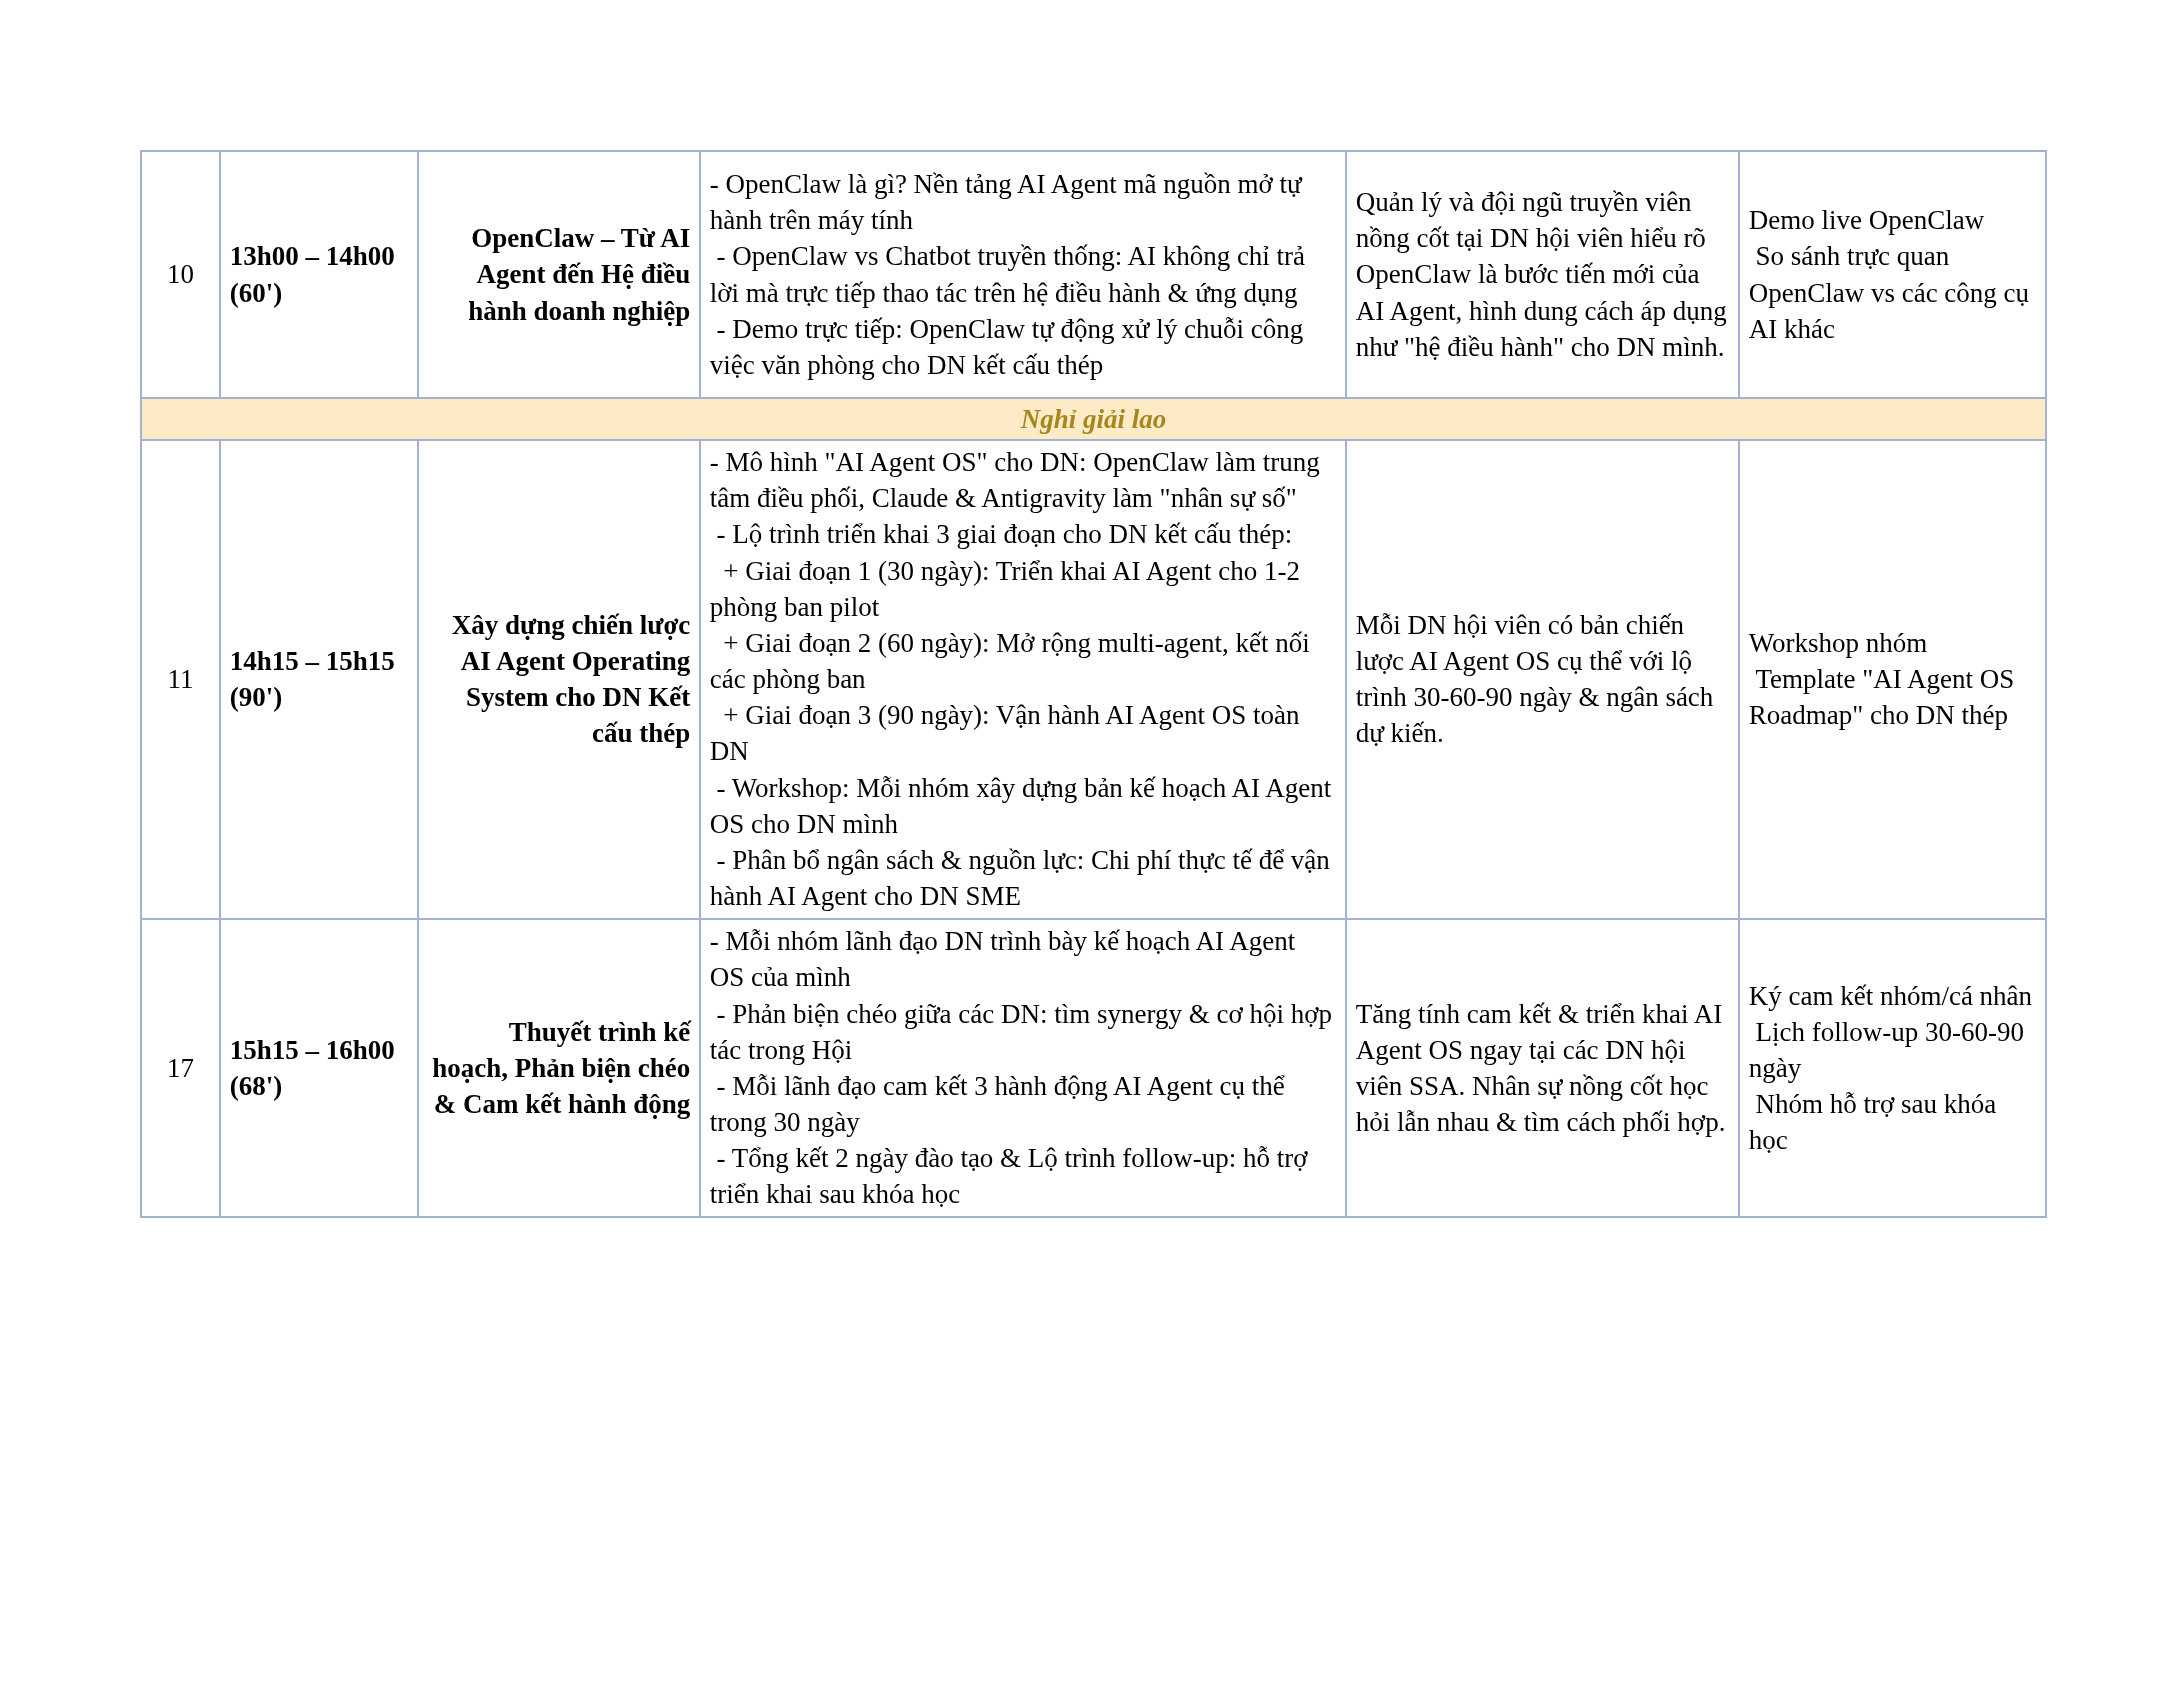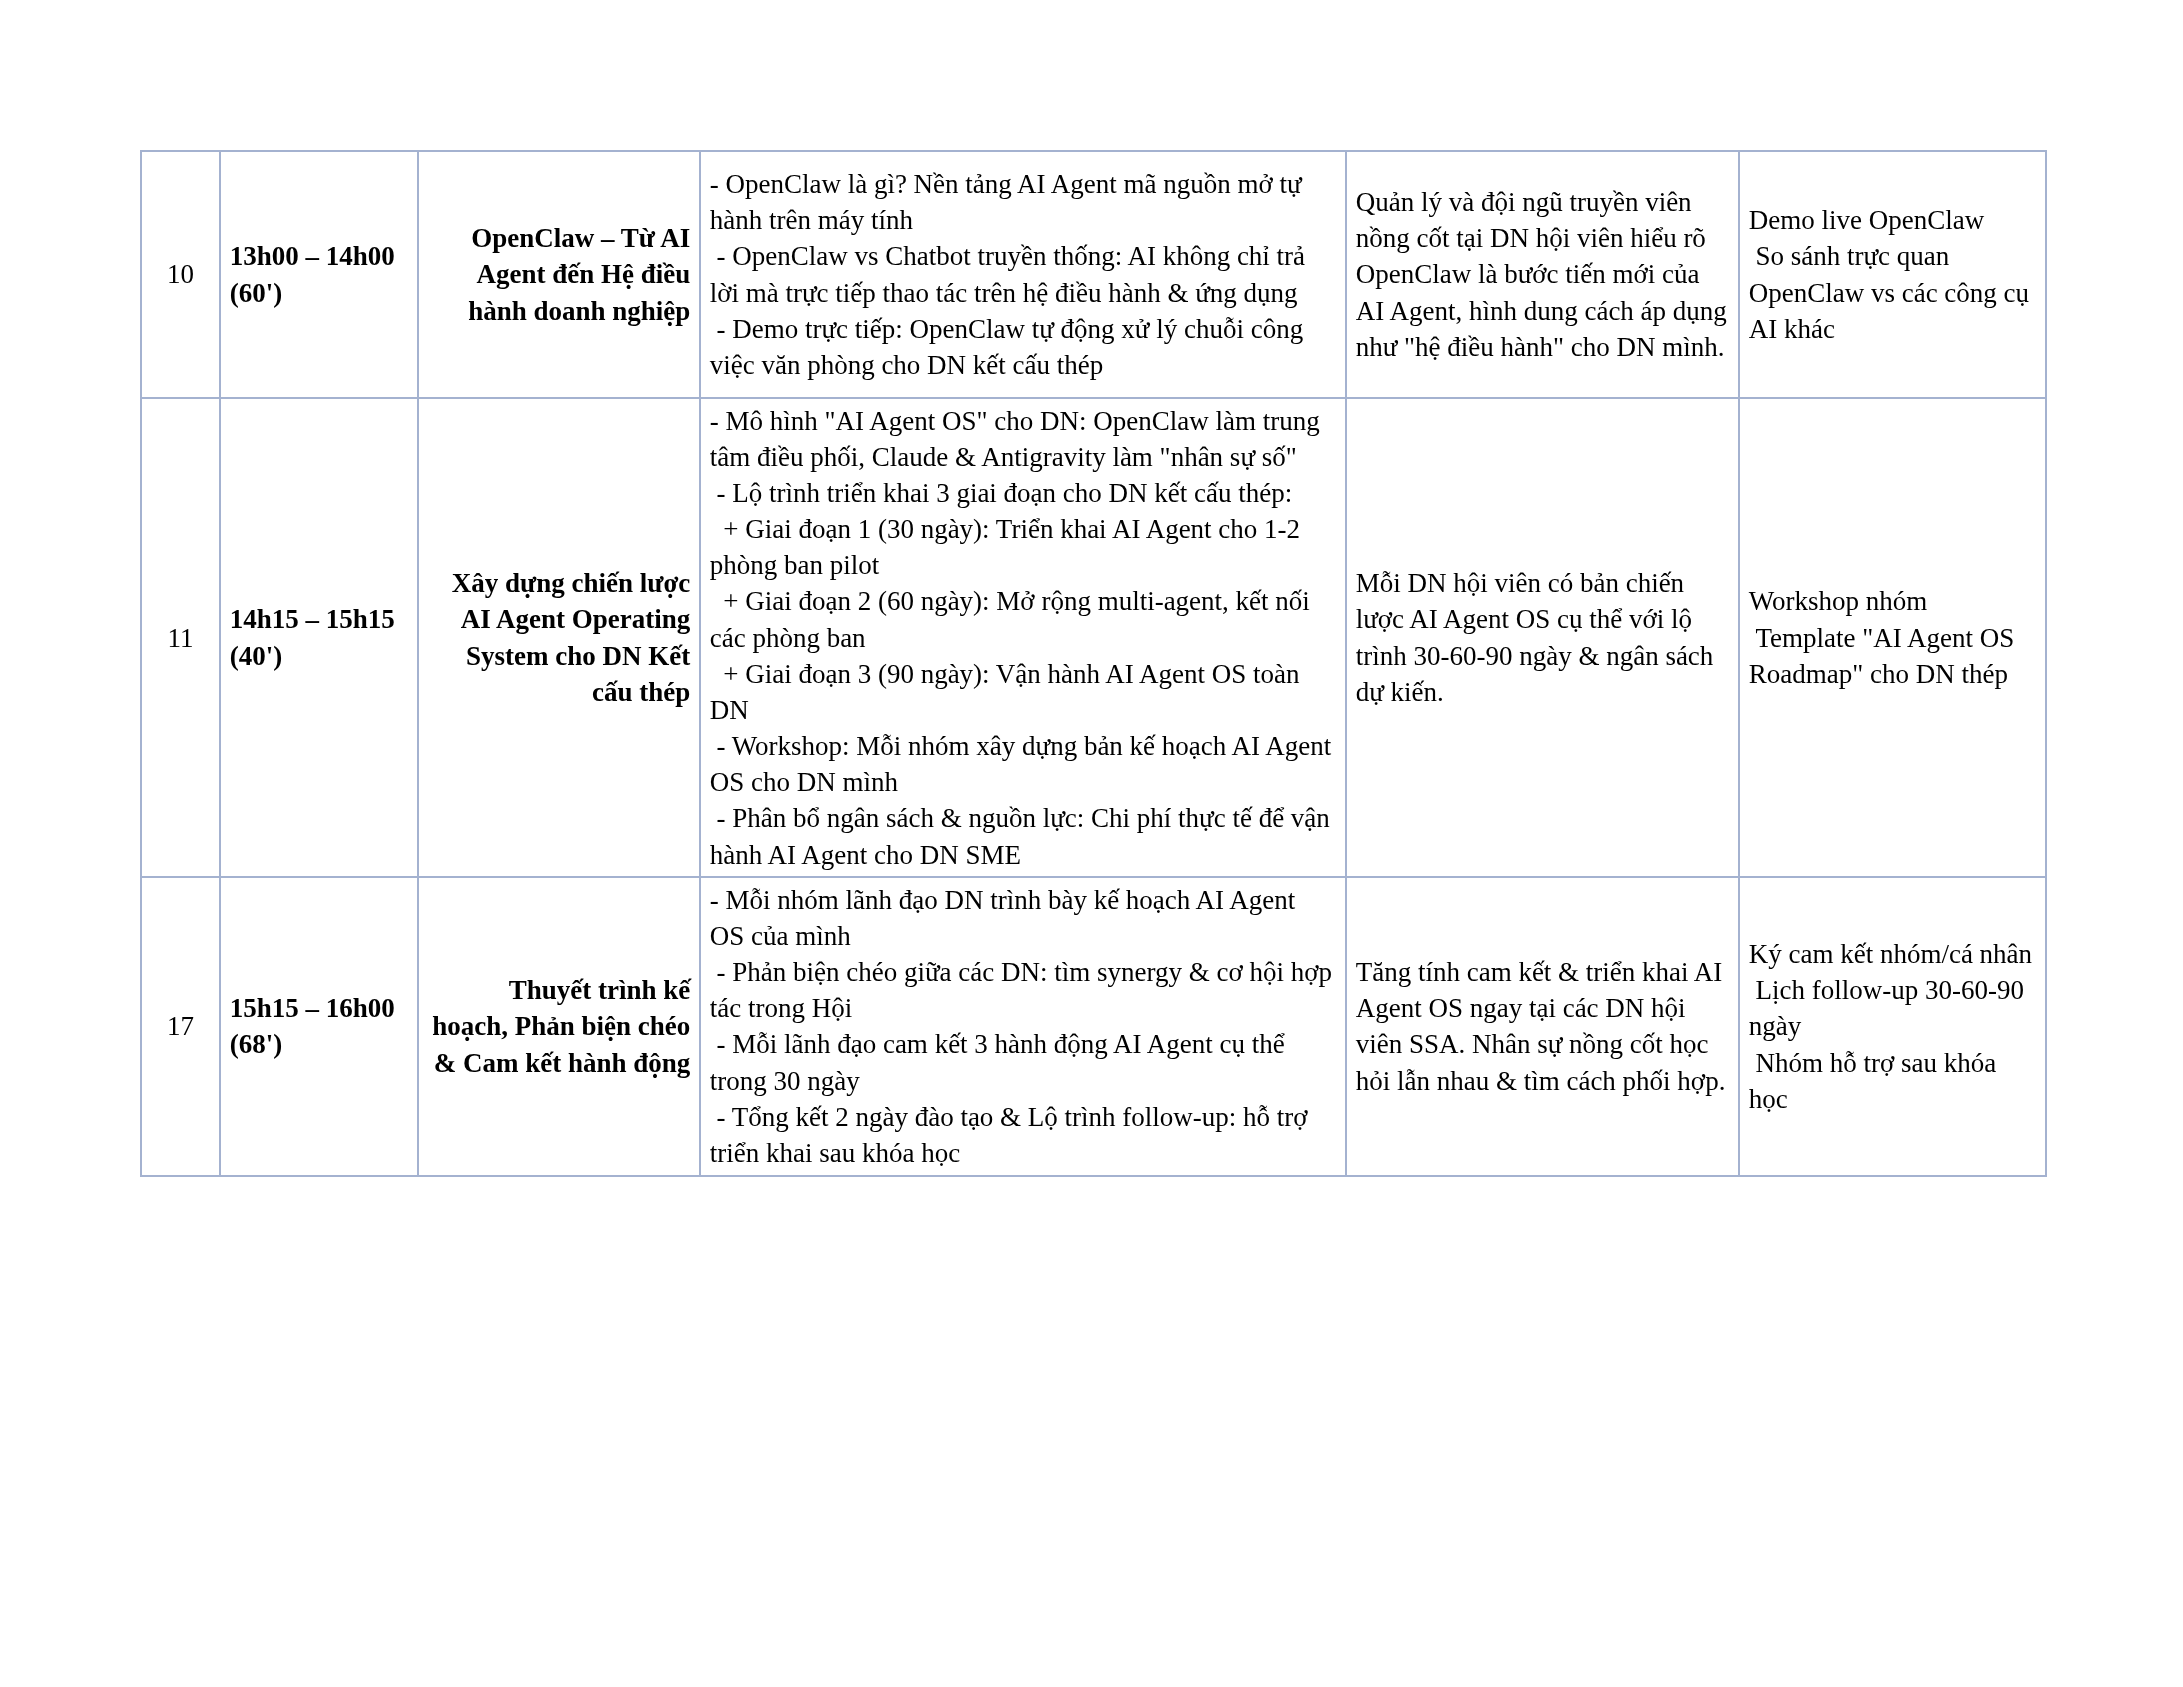--- a/index.html
+++ b/index.html
@@ -62,25 +62,28 @@
 (60')</td>
       <td class="c-title">OpenClaw – Từ AI Agent đến Hệ điều hành doanh nghiệp</td>
       <td class="c-pre">- OpenClaw là gì? Nền tảng AI Agent mã nguồn mở tự hành trên máy tính
  - OpenClaw vs Chatbot truyền thống: AI không chỉ trả lời mà trực tiếp thao tác trên hệ điều hành &amp; ứng dụng
  - Demo trực tiếp: OpenClaw tự động xử lý chuỗi công việc văn phòng cho DN kết cấu thép</td>
       <td class="c-pre">Quản lý và đội ngũ truyền viên nồng cốt tại DN hội viên hiểu rõ OpenClaw là bước tiến mới của AI Agent, hình dung cách áp dụng như "hệ điều hành" cho DN mình.</td>
       <td class="c-pre">Demo live OpenClaw
  So sánh trực quan OpenClaw vs các công cụ AI khác</td>
     </tr>
 
+    <tr class="break-row" style="height:36px;">
+      <td colspan="6">Nghỉ giải lao</td>
+    </tr>
 
     <tr style="height:454px;">
       <td class="c-stt">11</td>
       <td class="c-time">14h15 – 15h15
-(40')</td>
+(90')</td>
       <td class="c-title">Xây dựng chiến lược AI Agent Operating System cho DN Kết cấu thép</td>
       <td class="c-pre">- Mô hình "AI Agent OS" cho DN: OpenClaw làm trung tâm điều phối, Claude &amp; Antigravity làm "nhân sự số"
  - Lộ trình triển khai 3 giai đoạn cho DN kết cấu thép:
   + Giai đoạn 1 (30 ngày): Triển khai AI Agent cho 1-2 phòng ban pilot
   + Giai đoạn 2 (60 ngày): Mở rộng multi-agent, kết nối các phòng ban
   + Giai đoạn 3 (90 ngày): Vận hành AI Agent OS toàn DN
  - Workshop: Mỗi nhóm xây dựng bản kế hoạch AI Agent OS cho DN mình
  - Phân bổ ngân sách &amp; nguồn lực: Chi phí thực tế để vận hành AI Agent cho DN SME</td>
       <td class="c-pre">Mỗi DN hội viên có bản chiến lược AI Agent OS cụ thể với lộ trình 30-60-90 ngày &amp; ngân sách dự kiến.</td>
       <td class="c-pre">Workshop nhóm

